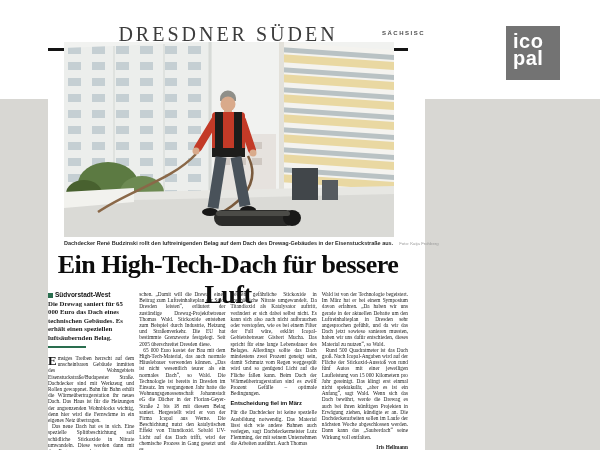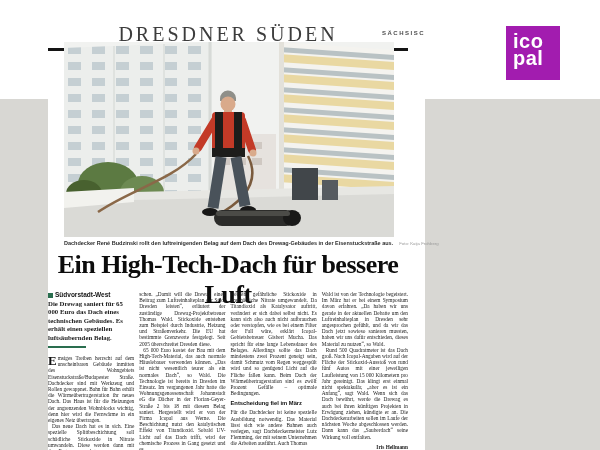--- a/index.html
+++ b/index.html
@@ -11,21 +11,21 @@
 
   
   .masthead{position:absolute;left:48px;top:6px;width:377px;margin-top:16px;}
   .section-title{font-family:"Liberation Serif",serif;font-size:20px;line-height:24px;
      letter-spacing:3px;color:#3c3c3c;text-align:center;width:360px;}
   .paper-name{position:absolute;top:8px;right:0;font-family:"Liberation Sans",sans-serif;
      font-size:6px;font-weight:bold;letter-spacing:1.5px;color:#4c4c4c;}
   .masthead-rule{width:360px;height:3px;background:#141414;margin-top:2px;}
 
   
-  .logo{position:absolute;left:506px;top:26px;width:54px;height:54px;background:#a21caf;
+  .logo{position:absolute;left:506px;top:26px;width:54px;height:54px;background:#737373;
      color:#ffffff;font-family:"Liberation Sans",sans-serif;font-weight:bold;
      font-size:20px;line-height:17px;padding:7px 0 0 7px;box-sizing:border-box;letter-spacing:0.5px;}
   .logo span{display:block;}
 
   
   .photo{position:absolute;left:64px;top:42px;width:330px;height:195px;margin:0;overflow:hidden;}
   .photo svg{display:block;}
 
   .caption{position:absolute;left:64px;top:240px;width:358px;display:flex;align-items:baseline;}
   .cap-text{font-family:"Liberation Sans",sans-serif;font-weight:bold;font-size:5.5px;color:#2e2e2e;white-space:nowrap;}

